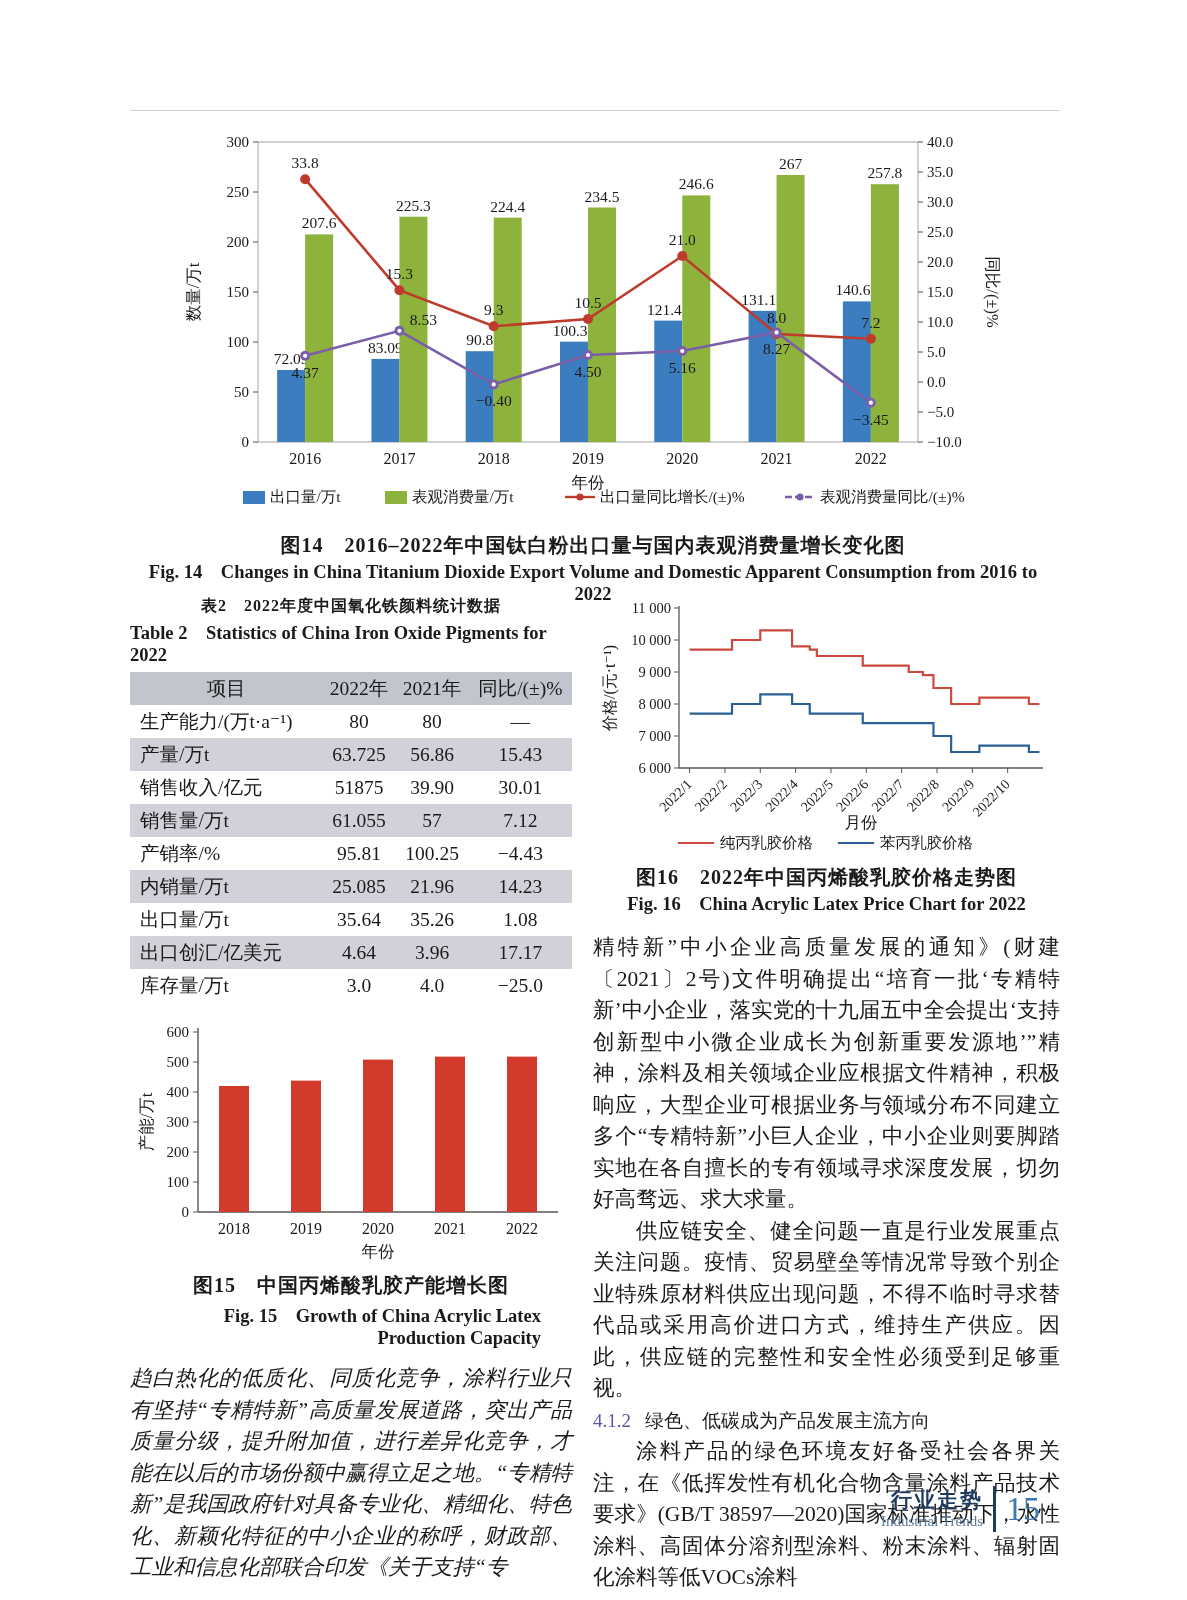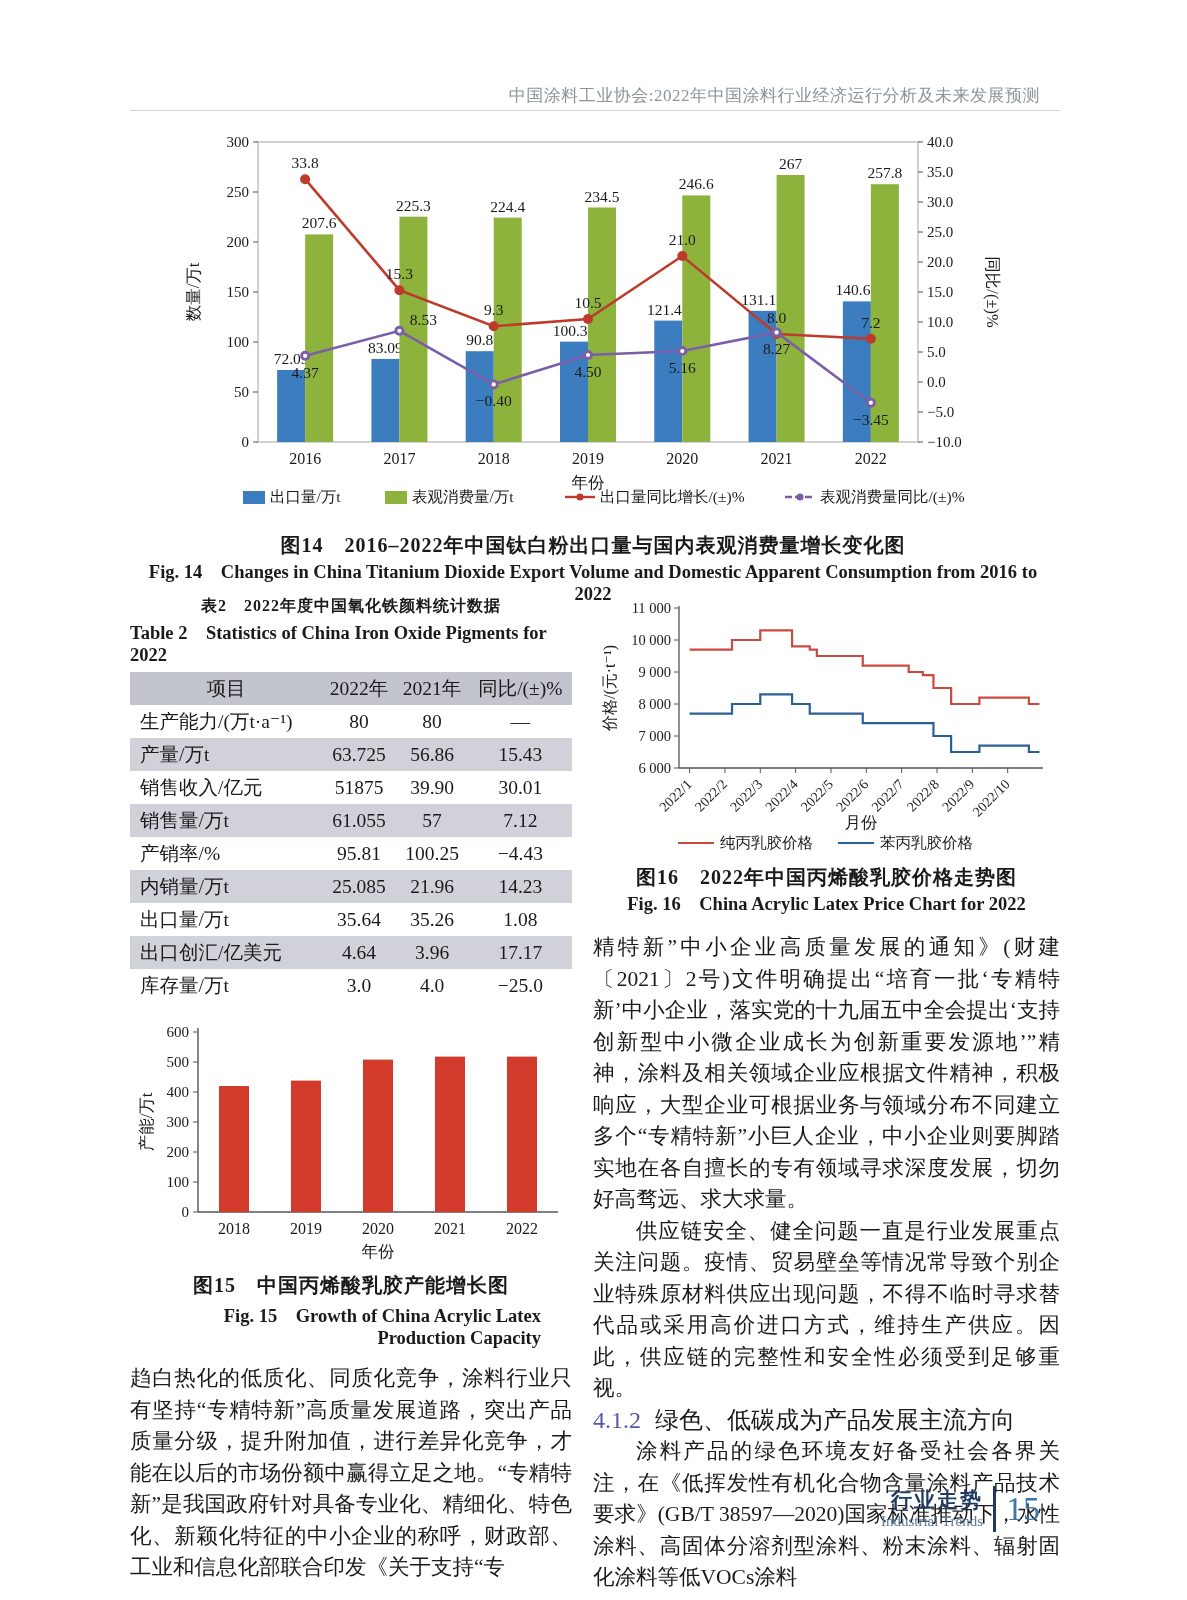--- a/index.html
+++ b/index.html
@@ -14,40 +14,39 @@
   .right-col{position:absolute;top:596px;left:593px;width:467px;}
   .tbl-title-cn{font-size:16px;font-weight:700;text-align:center;letter-spacing:1px;}
   .tbl-title-en{font-size:18.5px;font-weight:700;text-align:left;margin-top:3px;}
   table.stats{width:100%;border-collapse:collapse;margin-top:6px;font-size:19.5px;}
   table.stats th{background:#c3c5ce;font-weight:400;padding:3px 2px;height:26px;}
   table.stats td{padding:3px 2px;height:24px;text-align:center;}
   table.stats td:first-child{text-align:left;padding-left:10px;}
   table.stats tr.shade td{background:#d0d1d9;}
   .fig15-wrap{margin-top:16px;text-align:center;}
   .body-par{font-size:21.5px;line-height:31.5px;text-align:justify;text-justify:inter-ideograph;margin:0;}
-  .left-col .body-par{margin-top:14px;}
+  .left-col .body-par{margin-top:14px;font-style:italic;}
   .indent{text-indent:2em;}
   .fig16-wrap{text-align:center;}
-  .section-heading{font-size:24px;line-height:31.5px;margin:0;}
+  .section-heading{font-size:19px;line-height:31.5px;margin:0;}
   .section-num{color:#5558a0;margin-right:14px;}
   .footer{position:absolute;top:1486px;right:147px;display:flex;align-items:center;gap:10px;}
   .footer-label{text-align:right;line-height:1.1;}
   .footer-cn{font-size:21px;font-weight:700;color:#1e3a5f;letter-spacing:2px;font-family:"Liberation Sans","DejaVu Sans",sans-serif;}
   .footer-en{font-size:15px;color:#5a7a9a;margin-top:2px;}
   .footer-divider{width:3px;height:46px;background:#1e3a5f;}
   .footer-page{font-size:34px;color:#3c77ae;}
   svg{font-family:"Liberation Serif","DejaVu Serif",serif;}
   svg text{fill:#1a1a1a;}
 </style>
 </head>
 <body>
 
 <div class="page">
 
-  <div class="header-text">中国涂料工业协会:2022年中国涂料行业经济运行分析及未来发展预测</div>
   <div class="header-rule"></div>
 
   <div class="fig14-block">
     <svg id="fig14-svg" width="840" height="398" viewBox="0 0 840 398">
         <rect x="85" y="18" width="660" height="300" fill="none" stroke="#b3b3b3" stroke-width="1.2"></rect>
         <line x1="80" y1="318" x2="85" y2="318" stroke="#555" stroke-width="1"></line>
         <text x="76" y="323" text-anchor="end" font-size="15">0</text>
         <line x1="80" y1="268" x2="85" y2="268" stroke="#555" stroke-width="1"></line>
         <text x="76" y="273" text-anchor="end" font-size="15">50</text>
         <line x1="80" y1="218" x2="85" y2="218" stroke="#555" stroke-width="1"></line>

